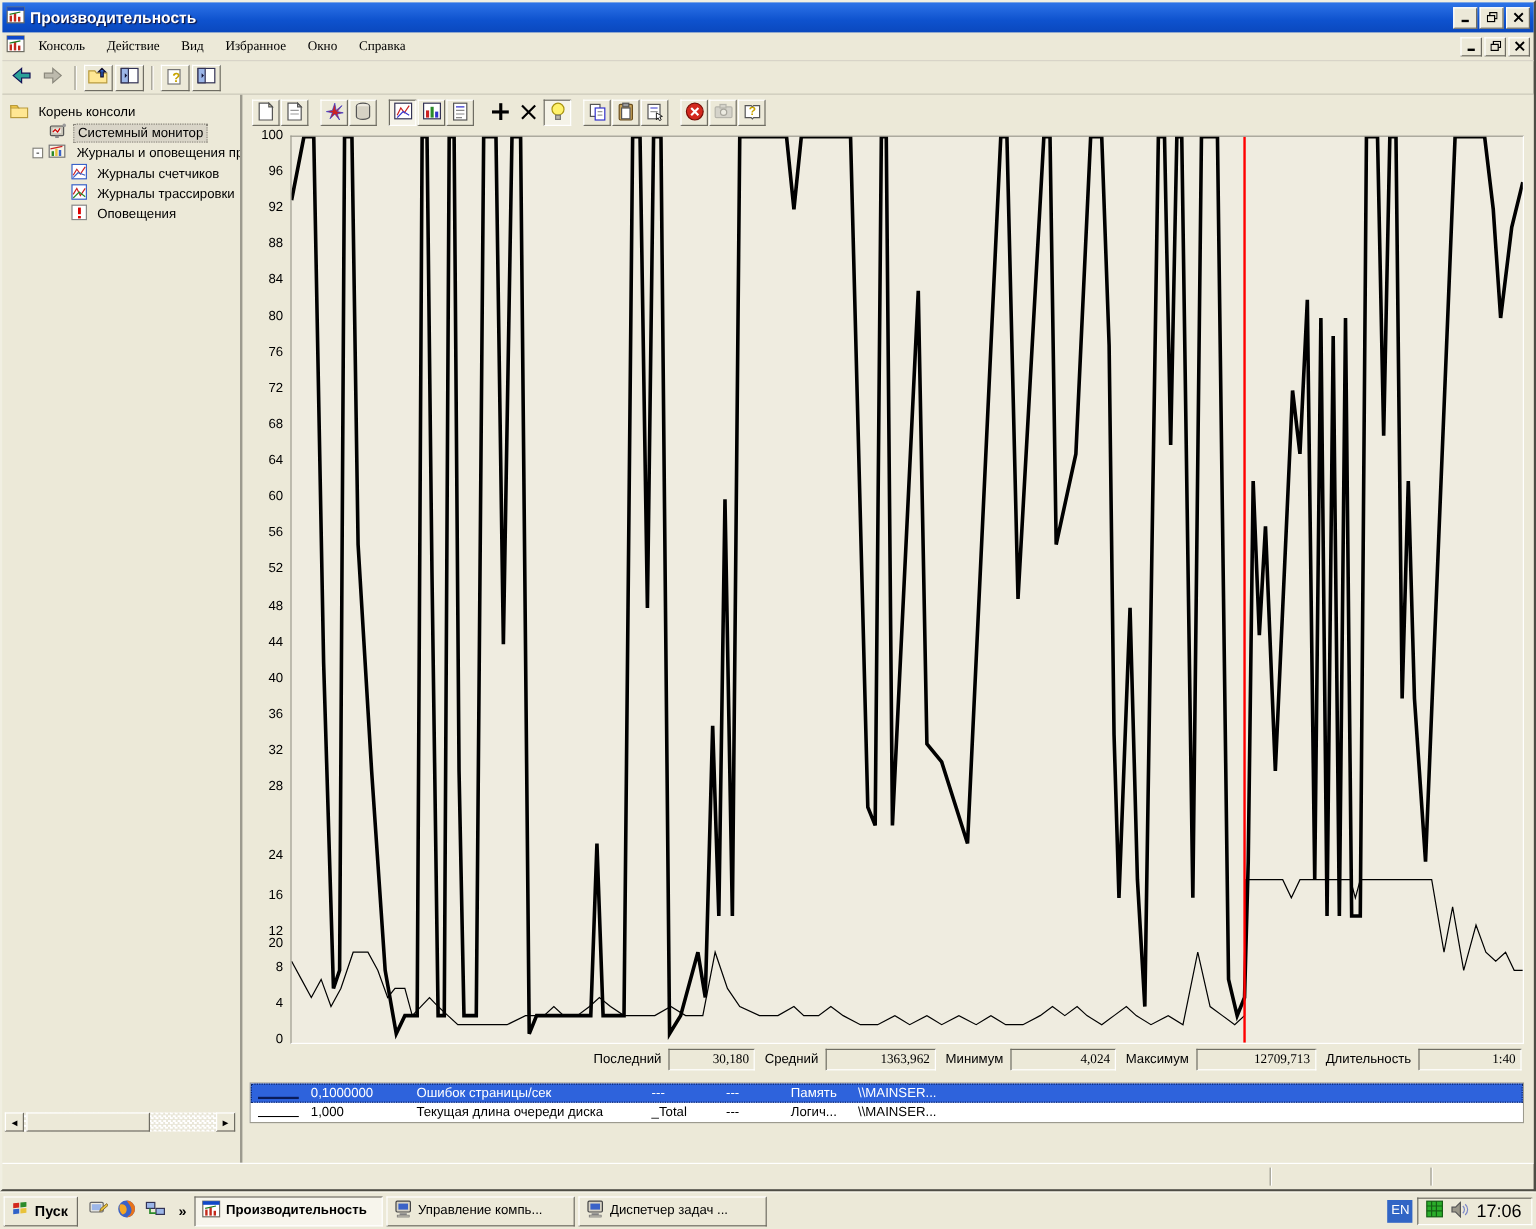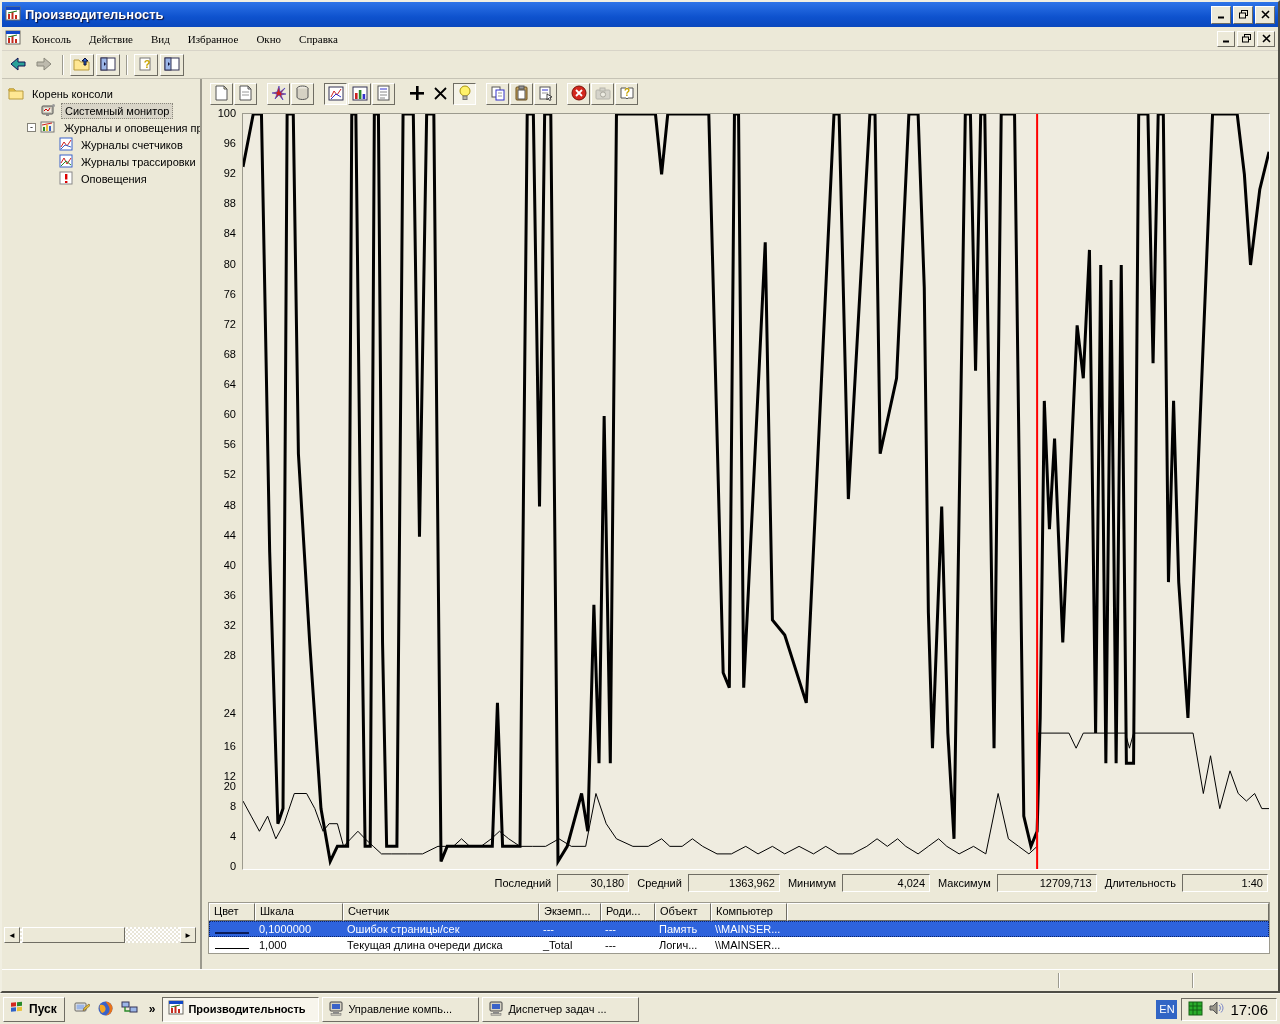--- a/index.html
+++ b/index.html
@@ -63,21 +63,21 @@
   .yaxis { width:40px; position:relative; height:757px; flex:0 0 auto; }
   .ylab { position:absolute; right:6px; width:30px; text-align:right; font-size:11px; }
   .plot { flex:1; height:757px; position:relative; background:#EFECE0;
           border:1px solid; border-color:#9C9A8E #FFFFFF #FFFFFF #9C9A8E; }
   .plot svg { position:absolute; left:0; top:0; width:100%; height:100%; }
 
   
   .stats { height:26px; display:flex; align-items:center; justify-content:flex-end; gap:8px; padding:2px 10px 2px 0; }
   .stat-pair { display:flex; align-items:center; gap:6px; }
   .stat-value { height:18px; display:flex; align-items:center; justify-content:flex-end; padding:0 4px;
-                border:1px solid; border-color:#6F6D63 #FFFFFF #FFFFFF #6F6D63; background:#ECE9D8; }
+                border:1px solid; border-color:#6F6D63 #FFFFFF #FFFFFF #6F6D63; background:#ECE9D8;font-family:Liberation Serif, serif; }
 
   
   .counter-table { margin:6px 8px 0 6px; border:1px solid #9C9A8E; background:#fff; }
   .ct-header { display:flex; height:18px; }
   .ct-hcell { border:1px solid; border-color:#FFFFFF #6F6D63 #6F6D63 #FFFFFF; background:#ECE9D8;
               padding:1px 4px; overflow:hidden; white-space:nowrap; }
   .ct-row { display:flex; height:16px; background:#fff; align-items:center; }
   .ct-row.selected { background:#2E63DC; color:#fff; outline:1px dotted #0A246A; outline-offset:-1px; }
   .ct-cell { padding:0 4px; overflow:hidden; white-space:nowrap; }
   .color-sample { height:0; width:34px; margin:0 auto; }
@@ -448,30 +448,20 @@
             <span class="stat-pair">
               <span>Максимум</span>
               <span class="stat-value" style="width: 100px;">12709,713</span>
             </span>
             <span class="stat-pair">
               <span>Длительность</span>
               <span class="stat-value" style="width: 86px;">1:40</span>
             </span>
           </div>
         <div class="counter-table" id="counter-table">
-            <div class="ct-header">
-              <span class="ct-hcell" style="width: 46px;">Цвет</span>
-              <span class="ct-hcell" style="width: 88px;">Шкала</span>
-              <span class="ct-hcell" style="width: 196px;">Счетчик</span>
-              <span class="ct-hcell" style="width: 62px;">Экземп...</span>
-              <span class="ct-hcell" style="width: 54px;">Роди...</span>
-              <span class="ct-hcell" style="width: 56px;">Объект</span>
-              <span class="ct-hcell" style="width: 76px;">Компьютер</span>
-              <span class="ct-hcell" style="flex: 1 1 0%;"></span>
-            </div>
             <div class="ct-row selected">
               <span class="ct-cell" style="width: 46px;">
                 <span class="color-sample" style="border-top: 2px solid rgb(10, 28, 90); display: block; margin-top: 7px;"></span>
               </span>
               <span class="ct-cell" style="width: 88px;">0,1000000</span>
               <span class="ct-cell" style="width: 196px;">Ошибок страницы/сек</span>
               <span class="ct-cell" style="width: 62px;">---</span>
               <span class="ct-cell" style="width: 54px;">---</span>
               <span class="ct-cell" style="width: 56px;">Память</span>
               <span class="ct-cell" style="width: 76px;">\\MAINSER...</span>

